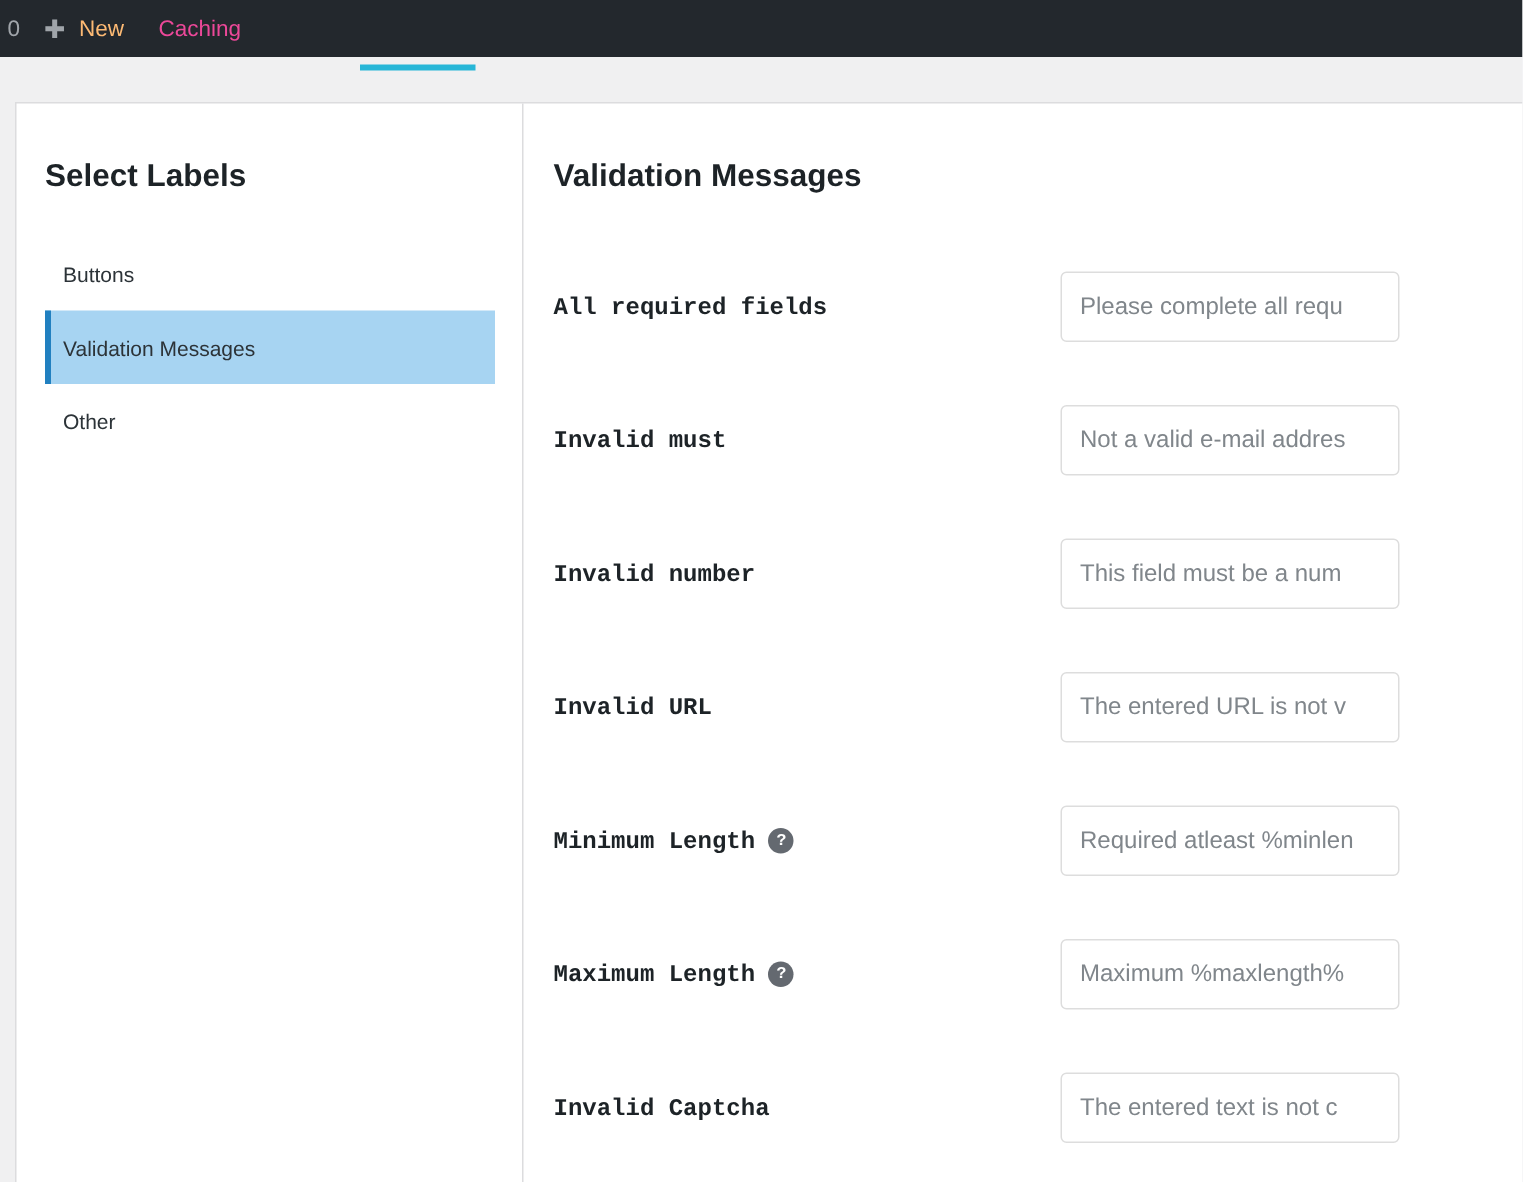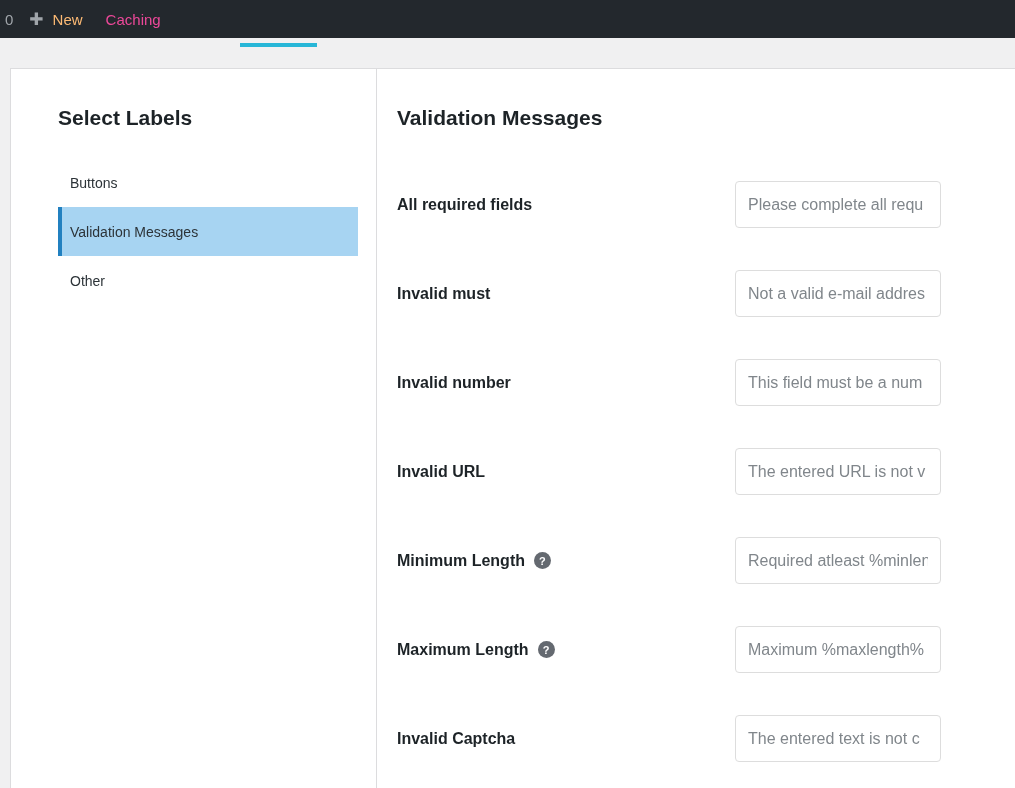--- a/index.html
+++ b/index.html
@@ -39,21 +39,20 @@
     display: flex;
     box-sizing: border-box;
   }
 
   
   .sidebar-col {
     width: 338px; flex-shrink: 0;
     border-right: 1px solid #dcdcde;
     padding: 37px 0 0 19px;
     box-sizing: border-box;
-    margin-left: 28px;
   }
   .sidebar-title {
     margin: 0; font-size: 21px; line-height: 24px; font-weight: 600;
     color: #1d2327;
   }
   .sidebar-nav { margin-top: 28px; }
   .nav-item {
     width: 300px; height: 49px;
     display: flex; align-items: center;
     padding-left: 12px; box-sizing: border-box;
@@ -71,31 +70,31 @@
     padding: 37px 0 0 20px;
     box-sizing: border-box;
   }
   .main-title {
     margin: 0 0 51px 0; font-size: 21px; line-height: 24px;
     font-weight: 600; color: #1d2327;
   }
   .field-row { display: flex; align-items: center; margin-bottom: 42px; }
   .field-label {
     width: 338px; font-size: 16px; font-weight: 600; color: #1d2327;
-    display: flex; align-items: center; box-sizing: border-box;
+    display: flex; align-items: center; box-sizing: border-box; font-family: Liberation Mono, monospace;
   }
   .help-icon {
     width: 17px; height: 17px; border-radius: 50%;
     background: #646970; color: #fff;
     font-size: 11px; font-weight: 700;
     display: inline-flex; align-items: center; justify-content: center;
     margin-left: 9px; cursor: pointer; flex-shrink: 0;
   }
   .field-input {
-    width: 206px; height: 47px; box-sizing: border-box;
+    width: 226px; height: 47px; box-sizing: border-box;
     border: 1px solid #dddddd; border-radius: 4px;
     padding: 0 12px; font-size: 16px; color: #80868b;
     background: #fff; outline: none;
     font-family: "Liberation Sans", sans-serif;
     white-space: nowrap; overflow: hidden;
   }
 </style>
 </head>
 <body>
 

